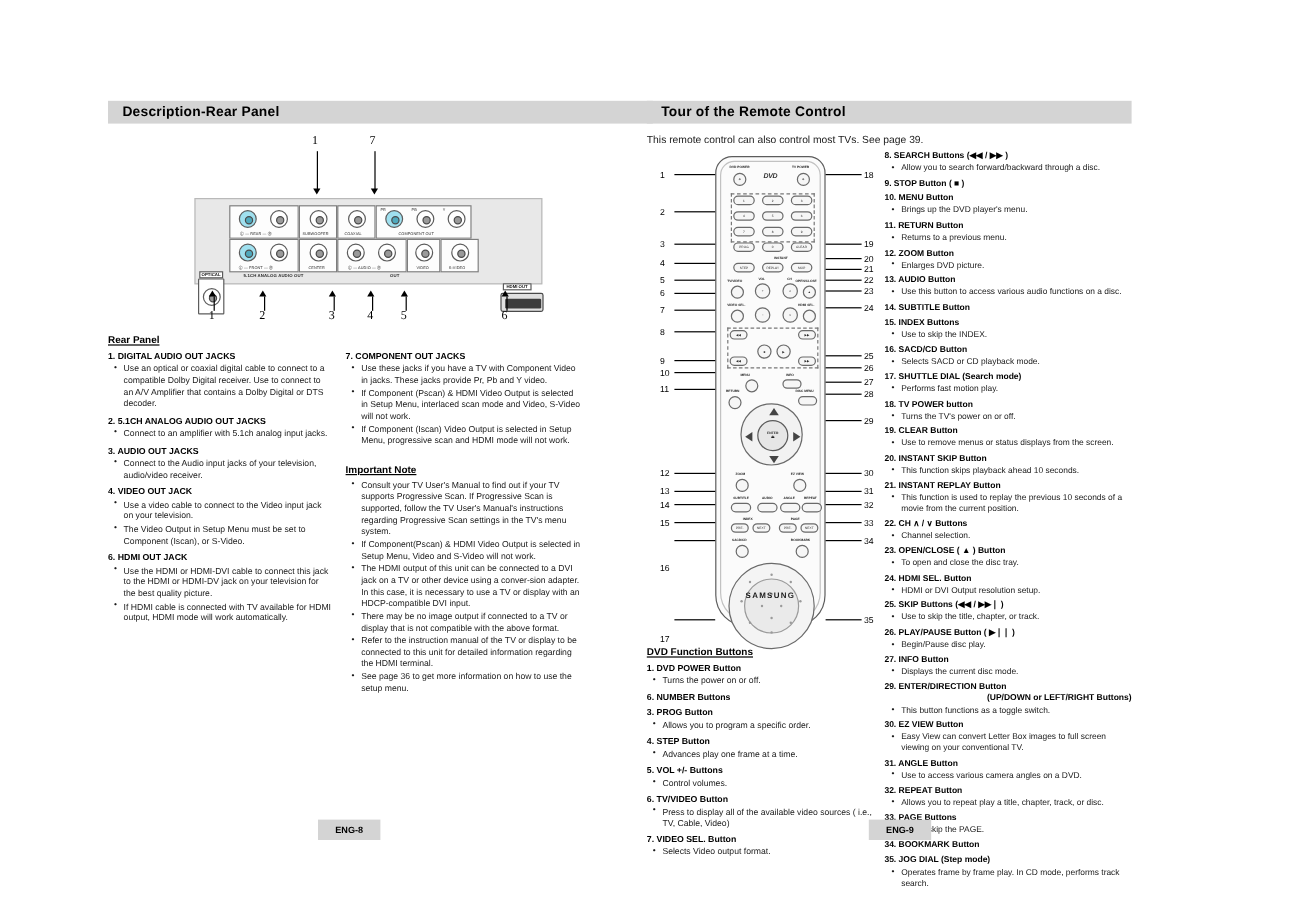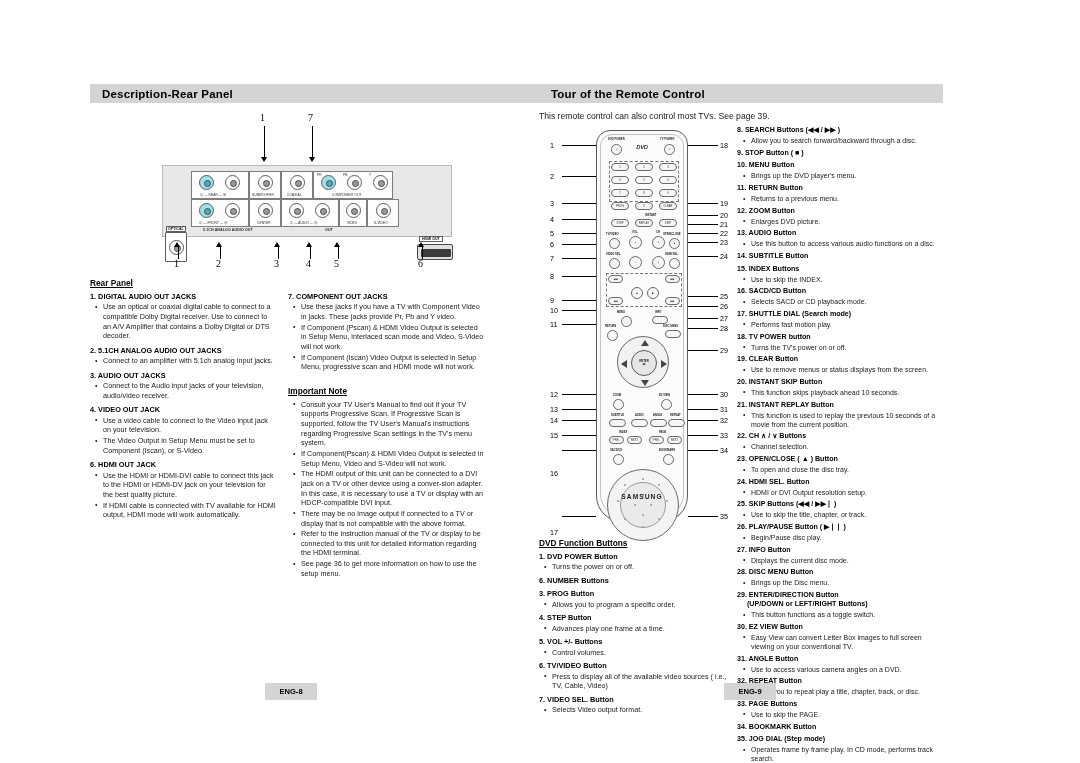--- a/index.html
+++ b/index.html
@@ -62,21 +62,21 @@
 
   
   .col { position: absolute; }
   #left-col-1 { left: 90px; top: 278px; width: 186px; }
   #left-col-2 { left: 288px; top: 292px; width: 196px; }
 
   #dvd-fn-col { left: 539px; top: 538px; width: 196px; }
   #remote-list-col { left: 737px; top: 126px; width: 206px; }
   #remote-list-col .item { margin-bottom: 3.5px; }
   #remote-list-col .item-head { font-size: 7.1px; }
-  #remote-list-col .item-sub { font-size: 7.1px; padding-left: 10px; }
+  #remote-list-col .item-sub { font-size: 7.1px; padding-left: 10px; text-align: right; }
   #remote-list-col .bullets li { font-size: 7px; padding-left: 14px; line-height: 1.3; }
   #remote-list-col .bullets li::before { left: 6px; }
 
   #dvd-fn-col .item { margin-bottom: 4px; }
 
   
   .footer-box {
     position: absolute;
     width: 52px; height: 17px;
     background: #d4d4d4;
@@ -757,26 +757,20 @@
             <li>Begin/Pause disc play.</li>
           </ul>
         </div>
         <div class="item">
           <span class="item-head">27. INFO Button</span>
           <ul class="bullets">
             <li>Displays the current disc mode.</li>
           </ul>
         </div>
         <div class="item">
-          <span class="item-head">28. DISC MENU Button</span>
-          <ul class="bullets">
-            <li>Brings up the Disc menu.</li>
-          </ul>
-        </div>
-        <div class="item">
           <span class="item-head">29. ENTER/DIRECTION Button</span>
           <span class="item-sub">(UP/DOWN or LEFT/RIGHT Buttons)</span>
           <ul class="bullets">
             <li>This button functions as a toggle switch.</li>
           </ul>
         </div>
         <div class="item">
           <span class="item-head">30. EZ VIEW Button</span>
           <ul class="bullets">
             <li>Easy View can convert Letter Box images to full screen viewing on your conventional TV.</li>

